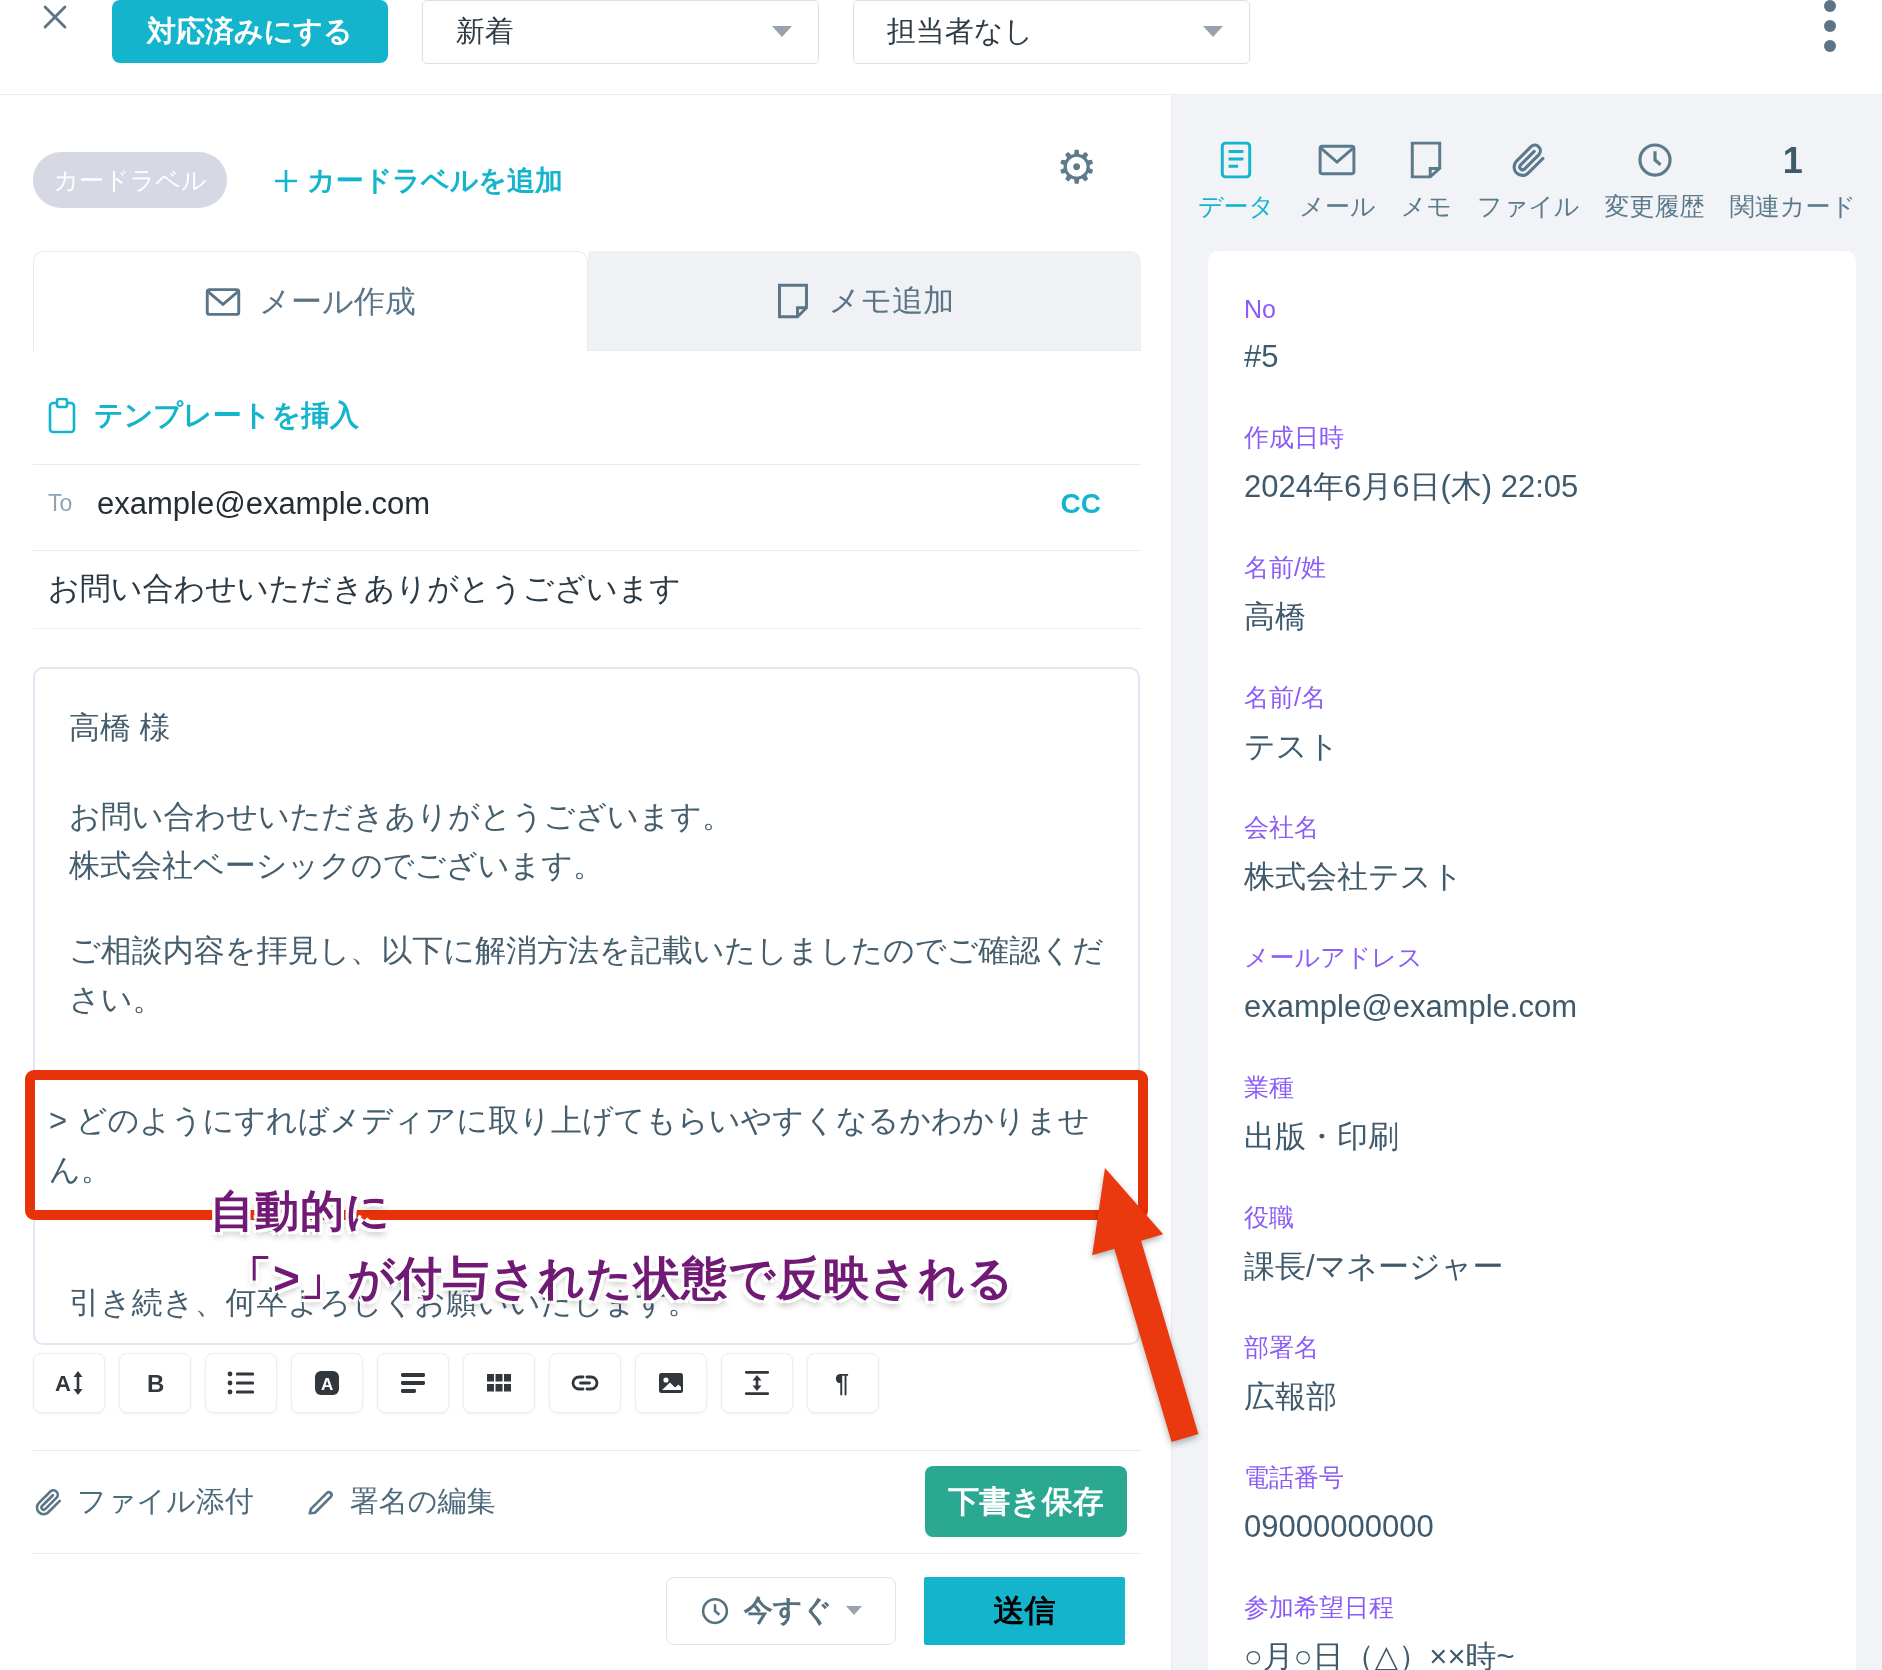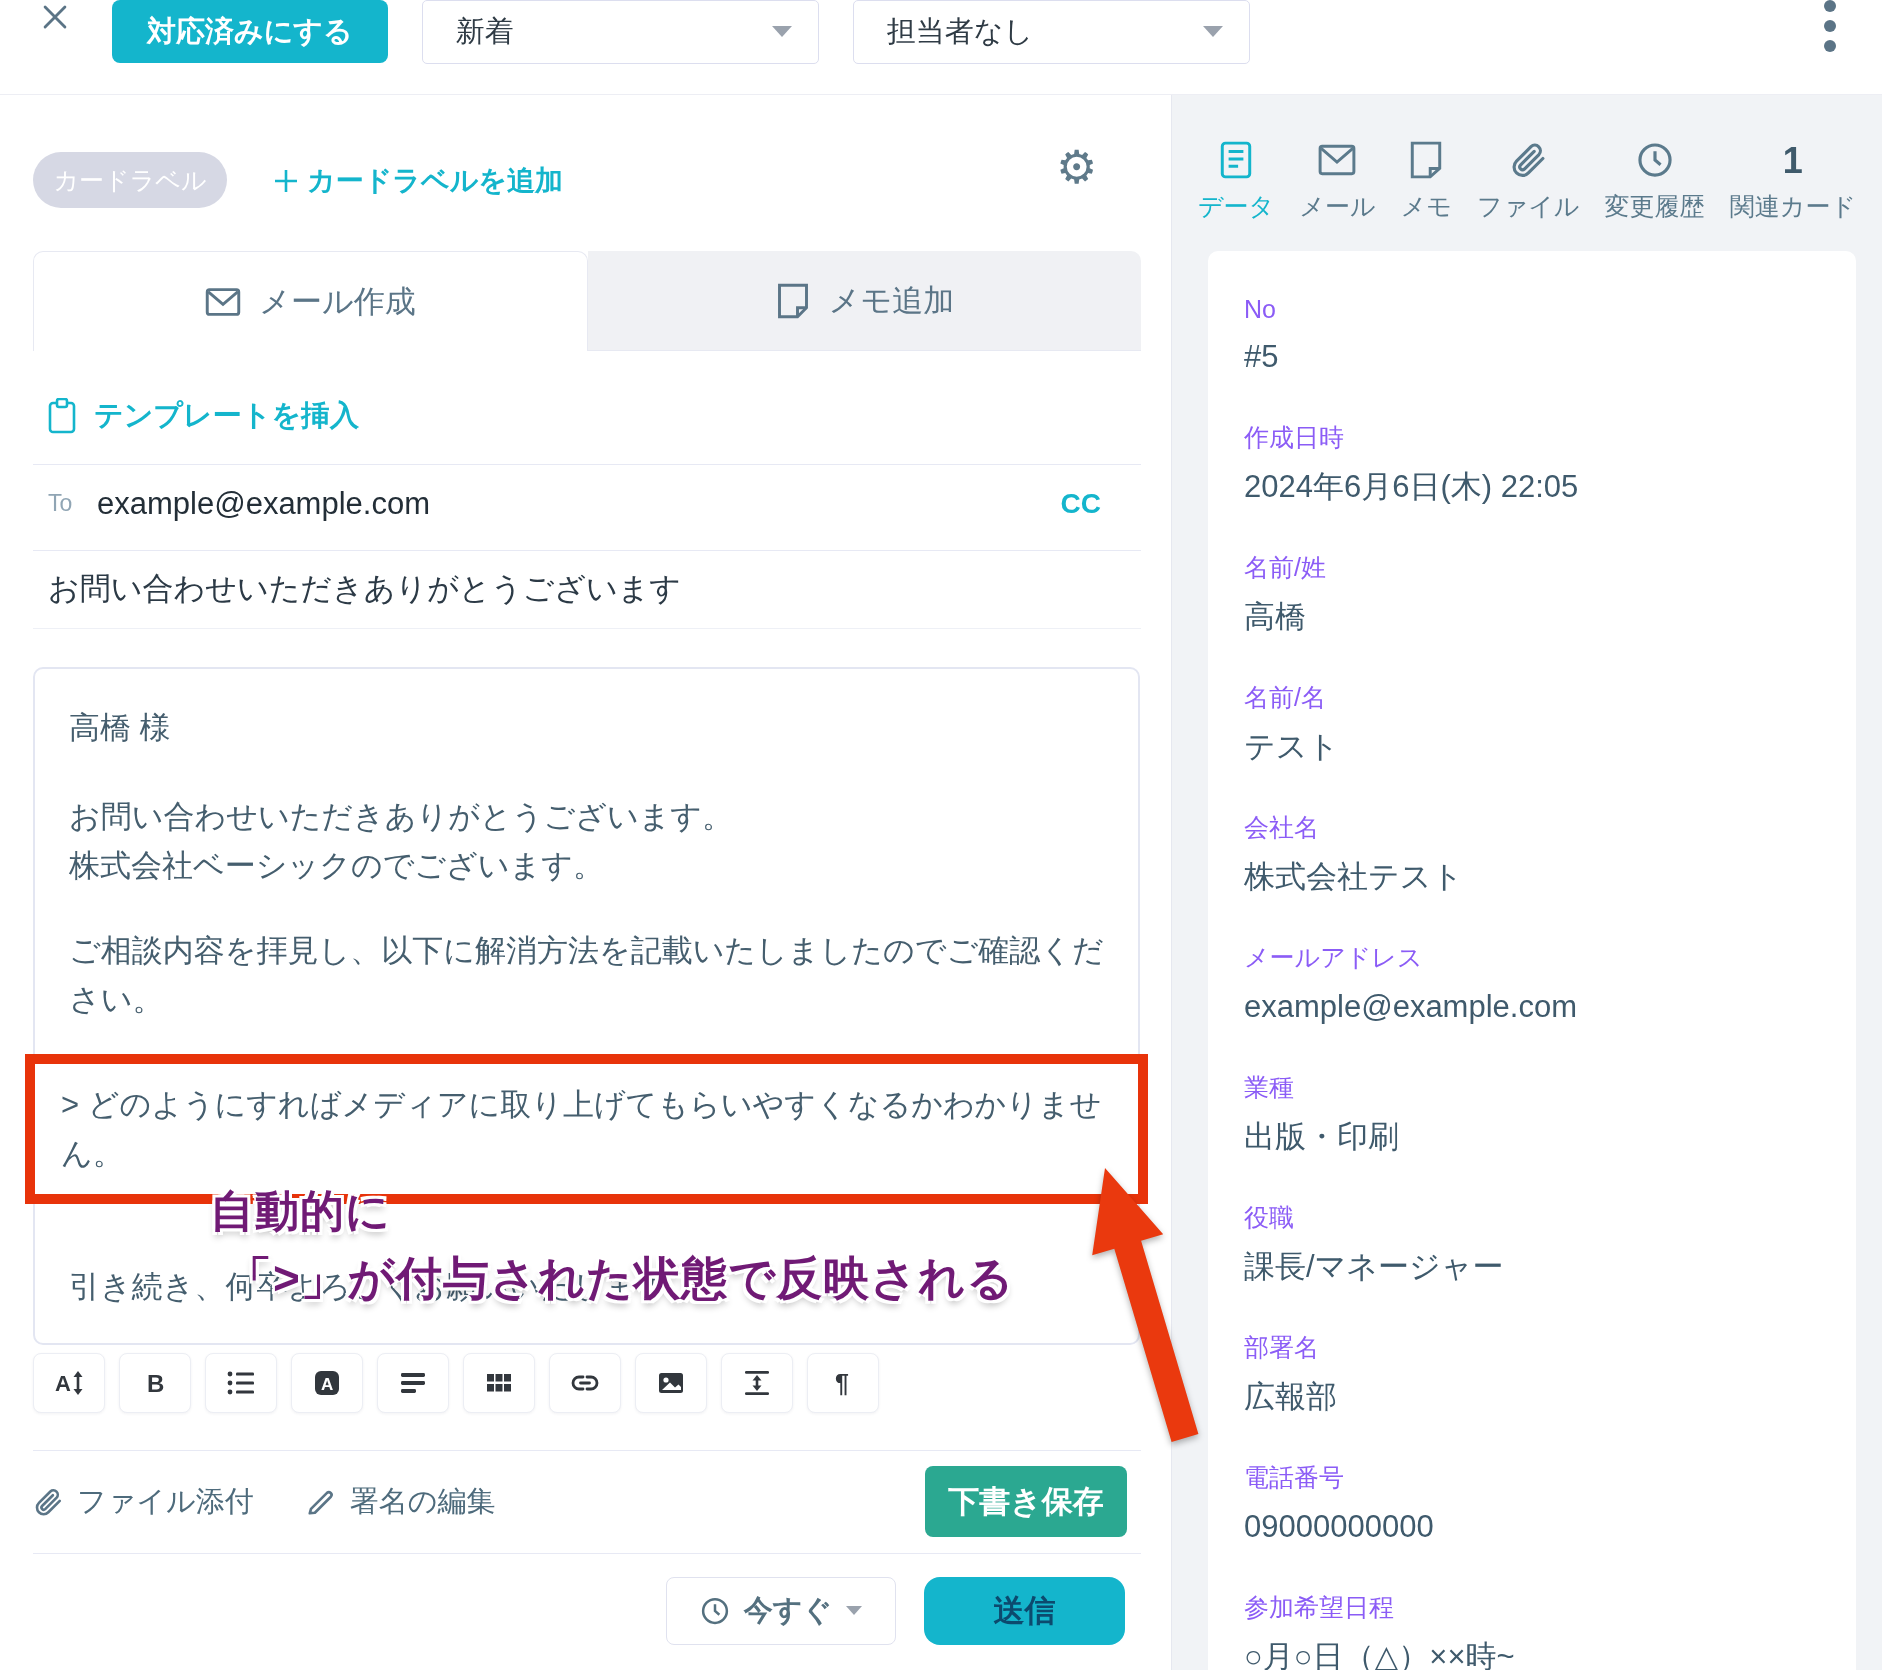--- a/index.html
+++ b/index.html
@@ -54,43 +54,43 @@
   .cc-link { position:absolute; right:70px; top:24px; font-size:28px; font-weight:bold; color:#14b5cc; cursor:pointer; }
   .subject-row { position:absolute; top:455px; left:0; right:0; height:78px; }
   .subject-text { position:absolute; left:48px; top:18px; font-size:31px; color:#2c3a46; }
 
   
   .body-box { position:absolute; top:572px; left:33px; width:1107px; height:678px;
     border:2px solid #e3e6f2; border-radius:10px; padding:34px 34px; font-size:31px; line-height:49px; color:#455e6e; }
   .body-box p { margin:0; }
   .p-greeting { margin-bottom:40px !important; }
   .p-thanks2  { margin-bottom:36px !important; }
-  .quote-box { margin:30px -44px 0; border:10px solid #e8330a; border-radius:0; padding:16px 26px; }
+  .quote-box { margin:46px -44px 0; border:10px solid #e8330a; border-radius:9px; padding:16px 14px; }
   .p-closing { margin-top:58px !important; }
 
   
   .toolbar { position:absolute; top:1258px; left:33px; display:flex; gap:14px; }
   .tool-btn { width:72px; height:60px; background:#fff; border:1px solid #eceef4; border-radius:8px;
     box-shadow:0 1px 3px rgba(40,40,60,.06); display:flex; align-items:center; justify-content:center;
     color:#32373d; cursor:pointer; }
   .tool-btn svg { width:30px; height:30px; }
 
   
   .attach-row { position:absolute; top:1355px; left:33px; right:44px; height:103px; display:flex; align-items:center; }
   .link-item { display:flex; align-items:center; gap:14px; font-size:29px; color:#4e6b7c; font-weight:500; cursor:pointer; }
   .link-item + .link-item { margin-left:52px; }
   .link-item .licon { width:30px; height:30px; color:#5b7587; }
   .btn-green { margin-left:auto; width:202px; height:71px; background:#2ba891; border:none; border-radius:8px;
     color:#fff; font-size:31px; font-weight:bold; font-family:inherit; cursor:pointer; }
   .send-row { position:absolute; top:1482px; right:46px; height:68px; display:flex; gap:28px; }
   .schedule-box { width:230px; height:68px; border:1px solid #e0e2ef; border-radius:8px; background:#fff;
     display:flex; align-items:center; justify-content:center; gap:14px; font-size:29px; font-weight:bold; color:#54707f; cursor:pointer; }
   .schedule-box .clk { width:30px; height:30px; color:#54707f; }
-  .btn-cyan { width:201px; height:68px; background:#14b5cc; border:none; border-radius:16px;
-    color:#0c4a6e; font-size:31px; font-weight:bold; font-family:inherit; cursor:pointer; }
+  .btn-cyan { width:201px; height:68px; background:#14b5cc; border:none; border-radius:2px;
+    color:#000000; font-size:31px; font-weight:bold; font-family:inherit; cursor:pointer; }
 
   
   .nav { position:absolute; top:0; left:0; right:0; height:130px; display:flex;
     justify-content:space-between; padding:0 26px; }
   .nav-item { display:flex; flex-direction:column; align-items:center; gap:11px; padding-top:46px;
     font-size:25px; color:#5b7a8c; cursor:pointer; }
   .nav-item .nicon { width:38px; height:38px; color:#5b7a8c; }
   .nav-item.active { color:#14b5cc; }
   .nav-item.active .nicon { color:#14b5cc; }
   .nav-count { font-size:36px; font-weight:bold; color:#3f5a6b; height:38px; line-height:40px; }

